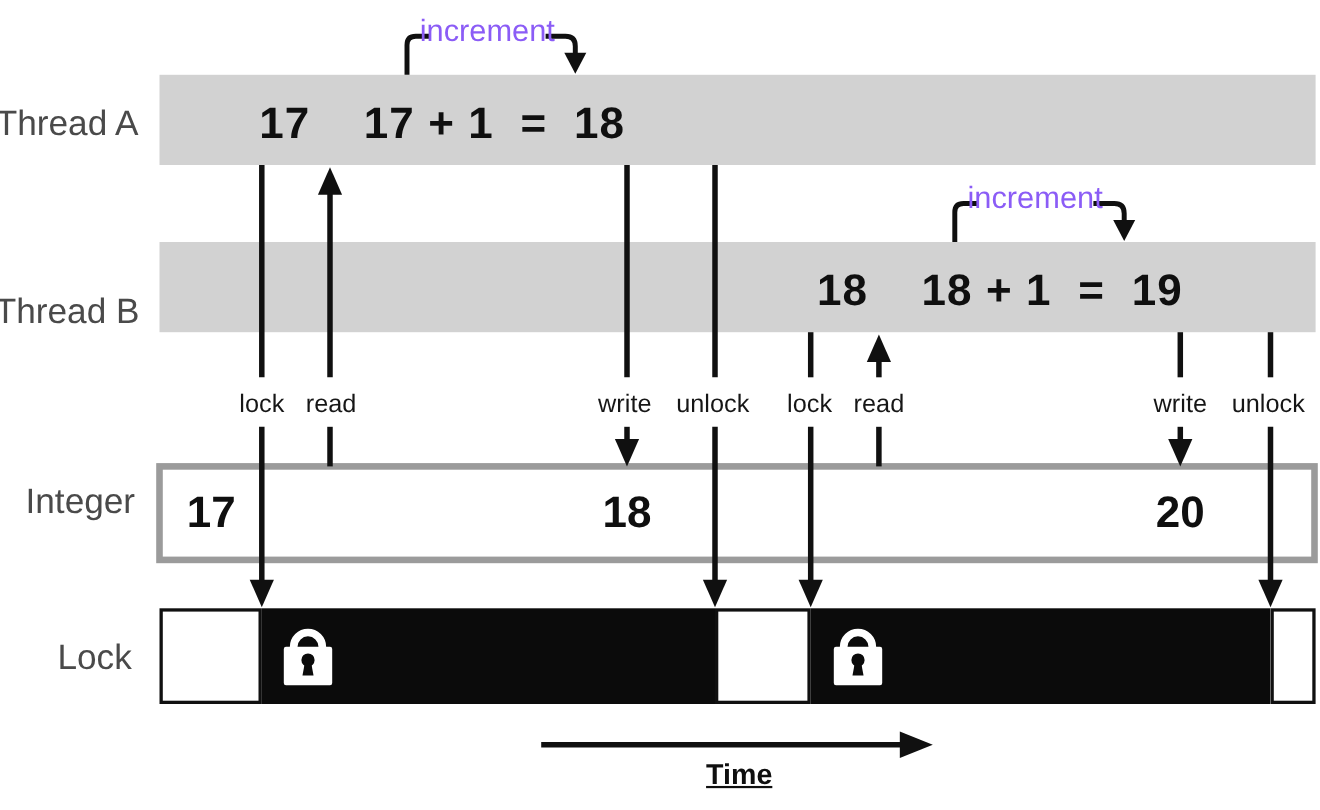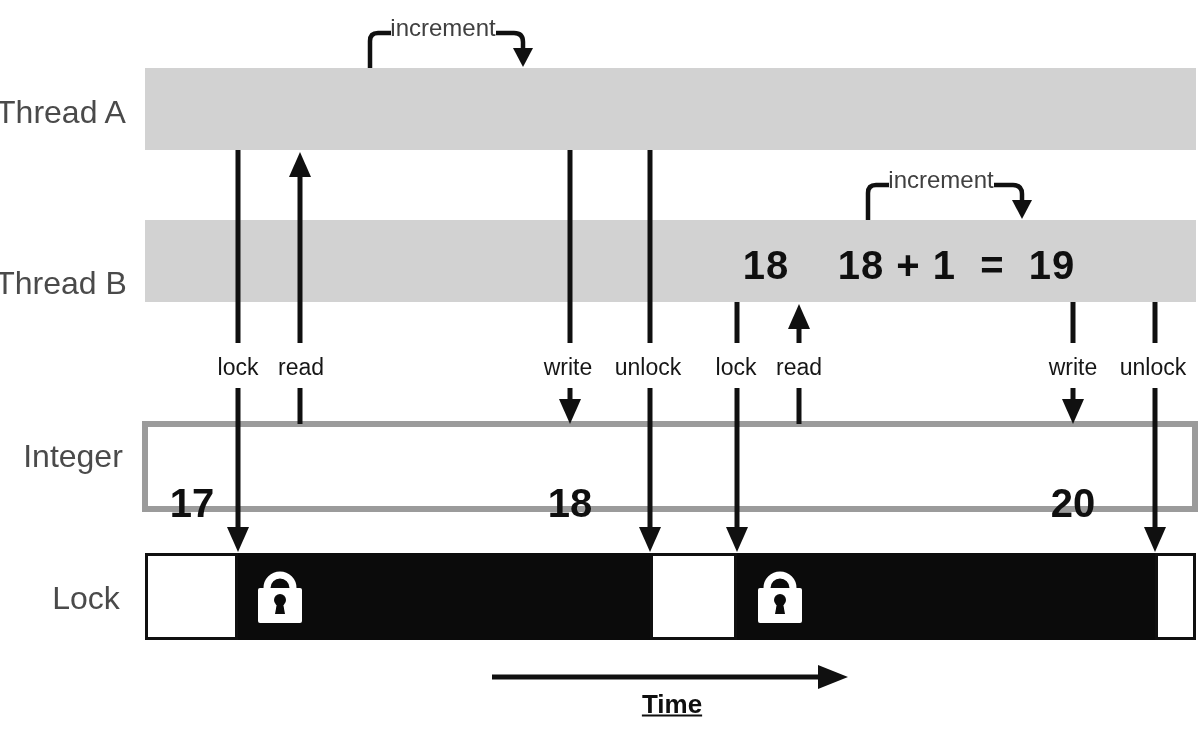--- a/index.html
+++ b/index.html
@@ -73,34 +73,33 @@
     white-space: pre;
     letter-spacing: 1px;
   }
   .int-value {
     position: absolute;
     transform: translate(-50%, -50%);
     color: #0f0f0f;
     font-size: 40px;
     font-weight: bold;
     white-space: nowrap;
-    margin-top: 36px;
   }
   .op-label {
     position: absolute;
     transform: translate(-50%, -50%);
     color: #161616;
     font-size: 23px;
     white-space: nowrap;
   }
   .inc-label {
     position: absolute;
     transform: translate(-50%, -50%);
-    color: #404040;
-    font-size: 24px;
+    color: #8b5cf6;
+    font-size: 28px;
     white-space: nowrap;
   }
   #time-label {
     position: absolute;
     transform: translate(-50%, -50%);
     color: #0f0f0f;
     font-size: 26px;
     font-weight: bold;
   }
   #watermark {
@@ -228,20 +227,21 @@
   </svg>
 
   <div class="row-label" style="left:61px;  top:112px;">Thread A</div>
   <div class="row-label" style="left:61px;  top:264px;margin-top:19px;">Thread B</div>
   <div class="row-label" style="left:73px;  top:456px;">Integer</div>
   <div class="row-label" style="left:86px;  top:598px;">Lock</div>
 
   <div class="inc-label" style="left:443px; top:28px;">increment</div>
   <div class="inc-label" style="left:941px; top:180px;">increment</div>
 
+  <div class="expr" style="left:402px; top:113px;">17    17 + 1  =  18</div>
   <div class="expr" style="left:909px; top:265px;text-align:right;">18    18 + 1  =  19</div>
 
   <div class="op-label" style="left:238px;  top:367px;">lock</div>
   <div class="op-label" style="left:301px;  top:367px;">read</div>
   <div class="op-label" style="left:568px;  top:367px;">write</div>
   <div class="op-label" style="left:648px;  top:367px;">unlock</div>
 
   <div class="op-label" style="left:736px;  top:367px;">lock</div>
   <div class="op-label" style="left:799px;  top:367px;">read</div>
   <div class="op-label" style="left:1073px; top:367px;">write</div>

